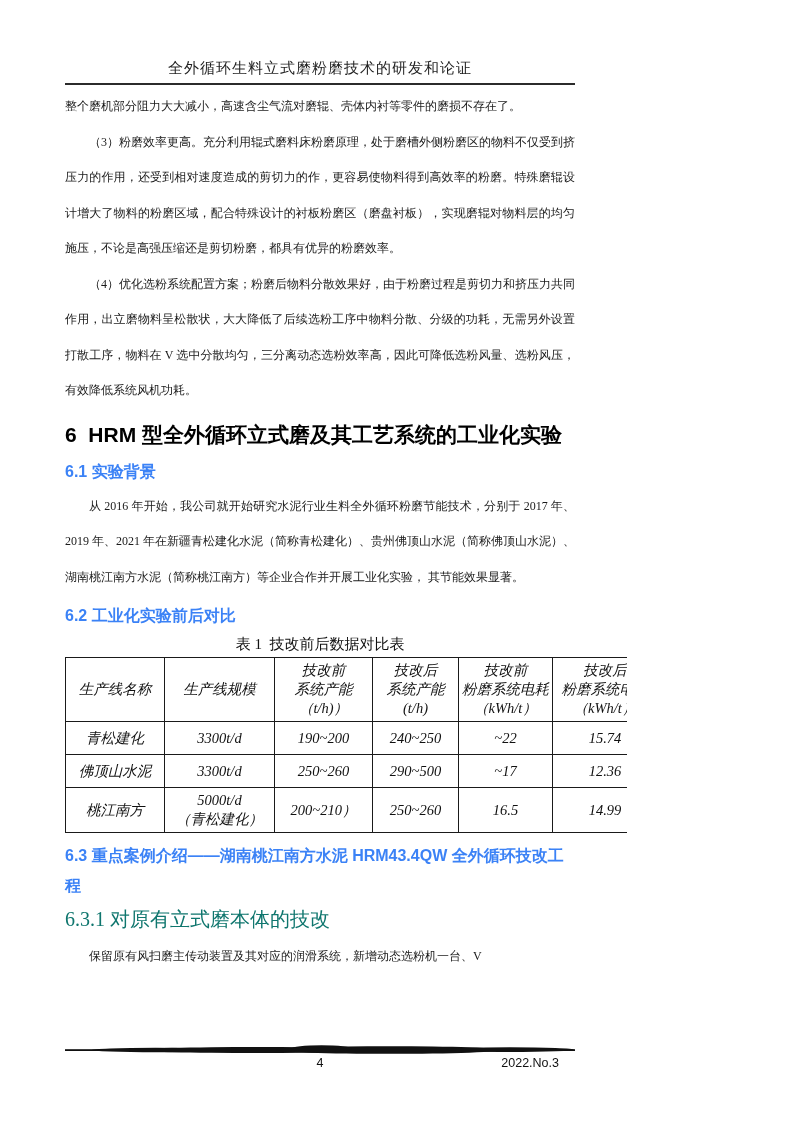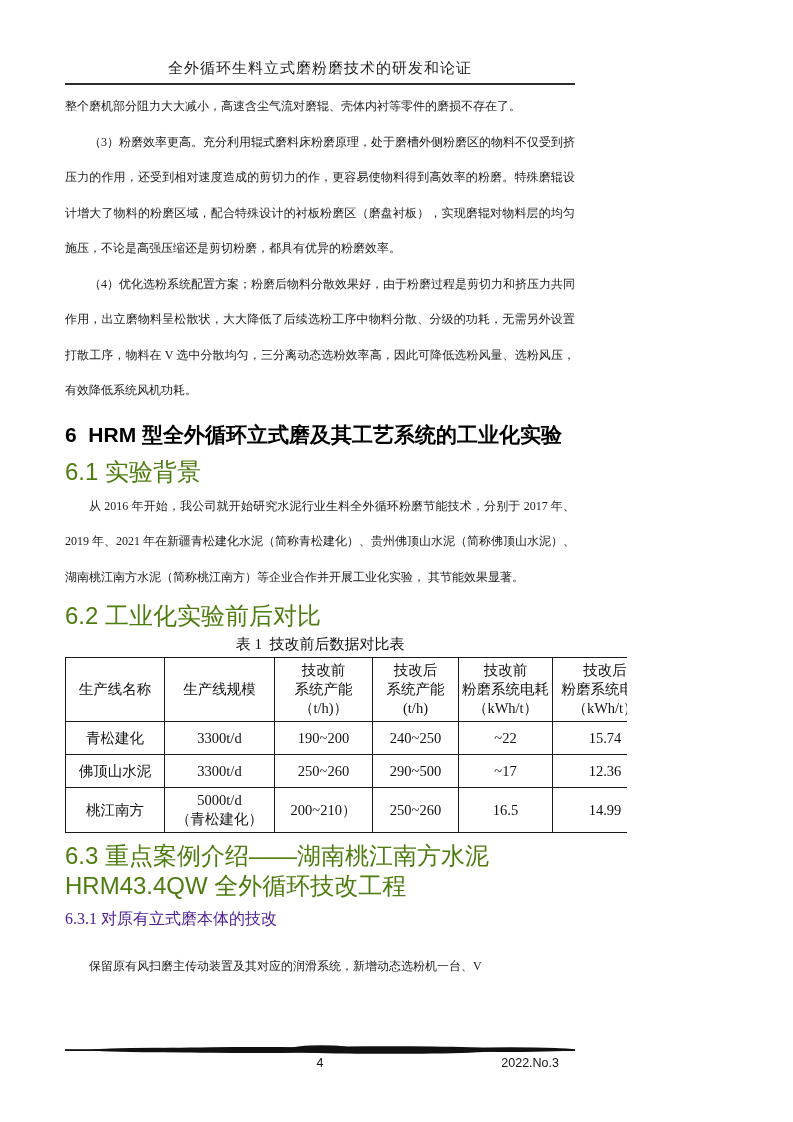--- a/index.html
+++ b/index.html
@@ -50,33 +50,33 @@
     font-family: "Liberation Sans", "DejaVu Sans", sans-serif;
     font-weight: bold;
     font-size: 21px;
     line-height: 32px;
     color: #000;
     white-space: pre-wrap;
   }
   .h2 {
     margin: 0 0 2px 0;
     font-family: "Liberation Sans", "DejaVu Sans", sans-serif;
-    font-weight: normal;
-    font-size: 24px;
+    font-weight: bold;
+    font-size: 16px;
     line-height: 30px;
-    color: #4d7c0f;
+    color: #3b82f6;
     white-space: pre-wrap;
   }
   .h2.spaced { margin-top: 6px; }
   .h3 {
-    margin: 4px 0 16px 0;
-    font-size: 16px;
+    margin: 4px 0 6px 0;
+    font-size: 20px;
     line-height: 28px;
     font-weight: normal;
-    color: #4c1d95;
+    color: #0f766e;
   }
   .table-caption {
     margin: 2px 0 2px 0;
     text-align: center;
     font-size: 15px;
     line-height: 22px;
     color: #111;
     white-space: pre-wrap;
   }
   table.data-table {
@@ -88,20 +88,21 @@
     color: #111;
   }
   table.data-table th, table.data-table td {
     border: 1.5px solid #1a1a1a;
     text-align: center;
     vertical-align: middle;
     white-space: pre-line;
     padding: 3px 2px;
     line-height: 19px;
     font-weight: normal;
+    font-style: italic;
   }
   table.data-table tbody td { height: 26px; }
   
   .footer {
     position: absolute;
     left: 65px;
     right: 52px;
     top: 1044px;
   }
   .footer-rule { display: block; width: 100%; height: 12px; }

